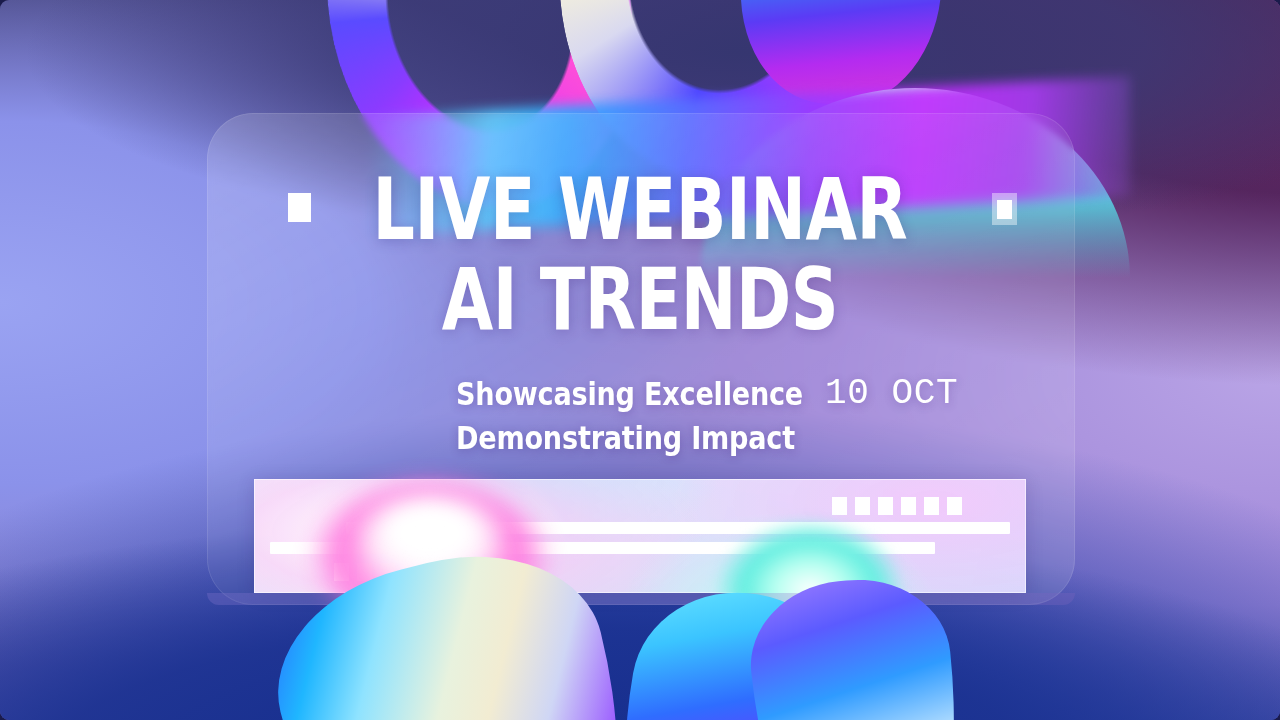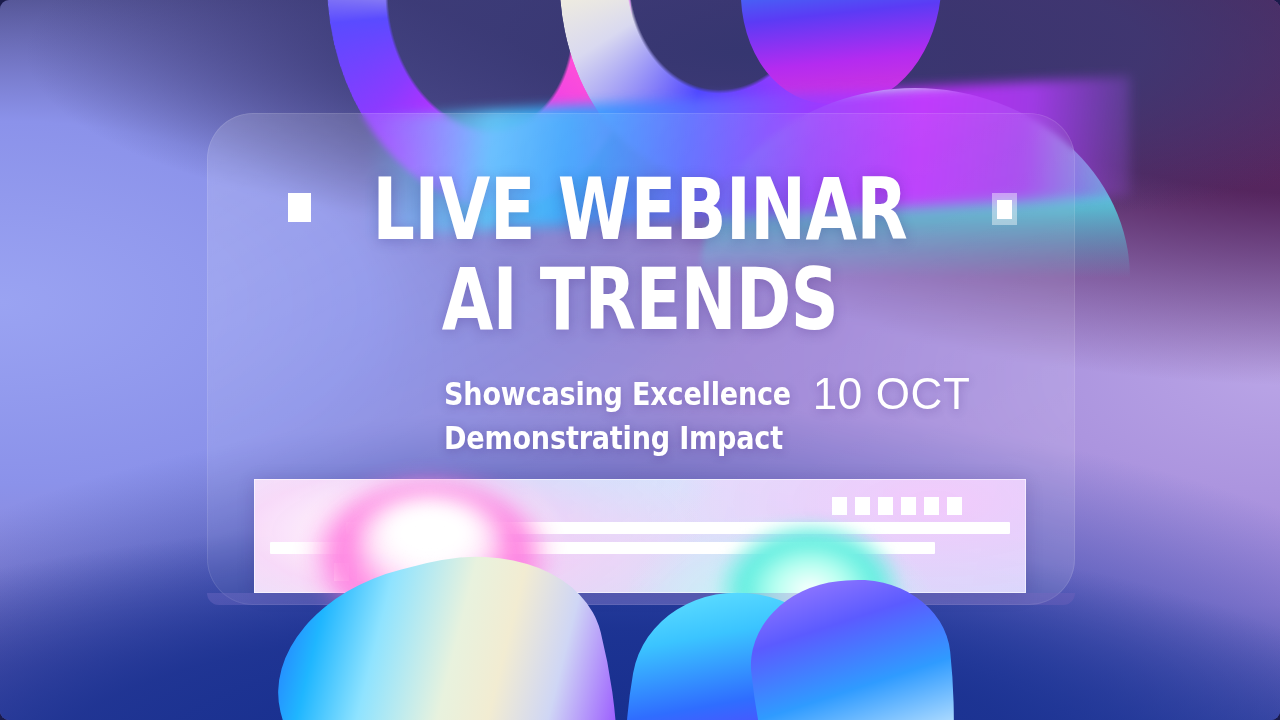--- a/index.html
+++ b/index.html
@@ -191,23 +191,23 @@
     font-family:"Liberation Sans Narrow","DejaVu Sans Condensed","Liberation Sans", sans-serif;
     font-weight:700;
     font-size:32px; line-height:44px;
     letter-spacing:-0.2px;
     text-shadow:0 2px 10px rgba(60,30,120,.30);
     transform:scaleX(.94); transform-origin:0 50%;
     white-space:nowrap;
   }
   .sub-right{
     color:#ffffff;
-    font-family:Liberation Sans, sans-serif;
+    font-family:Liberation Mono, monospace;
     font-weight:400;
-    font-size:44px; line-height:44px;
+    font-size:36px; line-height:44px;
     letter-spacing:.6px;
     text-align:right;
     text-shadow:0 2px 10px rgba(60,30,120,.30);
     white-space:nowrap;
   }
 
   
   .panel{
     position:absolute; left:254px; top:479px; width:772px; height:114px;
     overflow:hidden;

